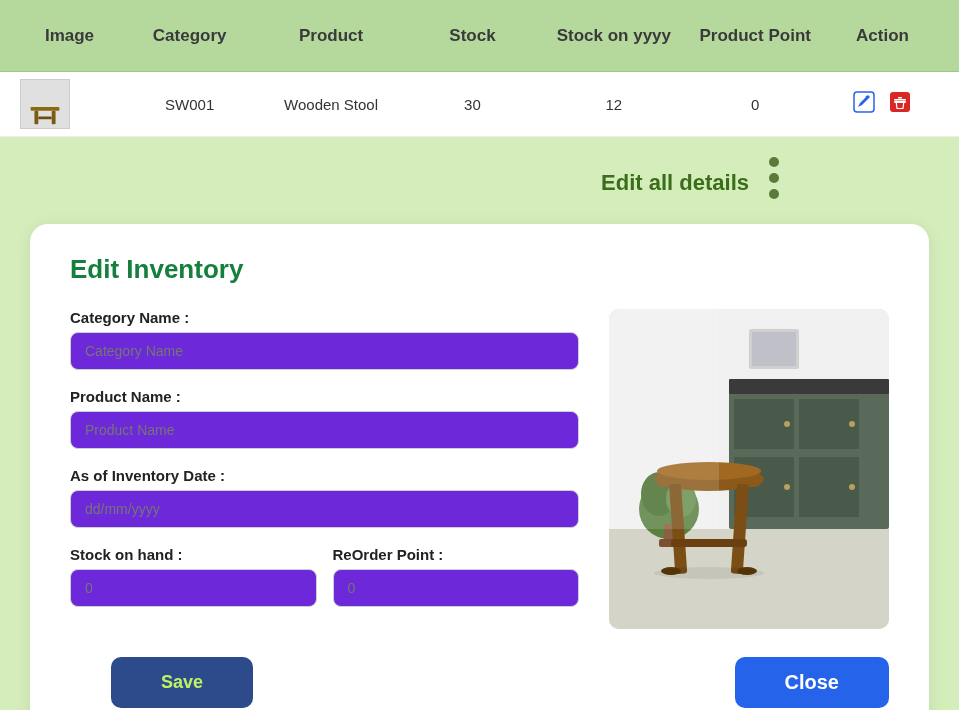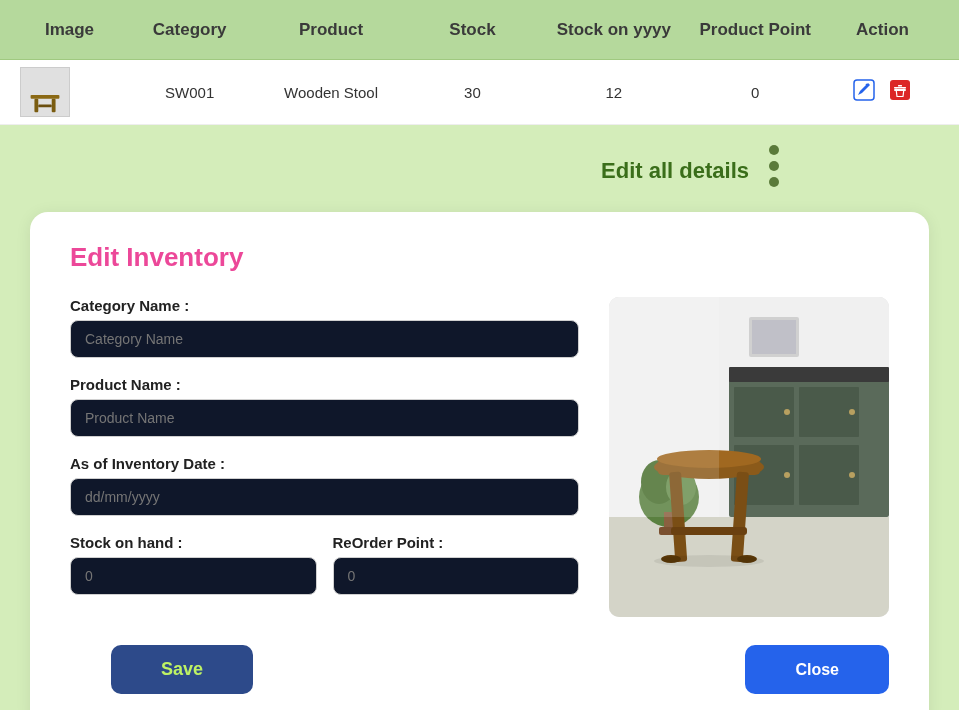--- a/index.html
+++ b/index.html
@@ -11,21 +11,21 @@
       display: flex;
       flex-direction: column;
     }
 
     
     .table-header {
       background: #b5d99c;
       display: flex;
       align-items: center;
       padding: 0 20px;
-      height: 60px;
+      height: 72px;
       border-bottom: 1px solid #a0c980;
     }
     .table-header .col {
       font-size: 17px;
       font-weight: 600;
       color: #3a3a3a;
       text-align: center;
       flex: 1;
     }
     .table-header .col-image { flex: 0.7; }
@@ -119,21 +119,21 @@
     }
     .card {
       background: #fff;
       border-radius: 18px;
       padding: 30px 40px 36px 40px;
       box-shadow: 0 2px 16px rgba(0,0,0,0.08);
     }
     .card-title {
       font-size: 26px;
       font-weight: 800;
-      color: #ec4899;
+      color: #15803d;
       margin-bottom: 24px;
     }
 
     .form-and-image {
       display: flex;
       gap: 30px;
     }
     .form-section {
       flex: 1;
     }
@@ -153,21 +153,21 @@
       display: block;
     }
     .form-input {
       width: 100%;
       border: 1.5px solid #d0d0d0;
       border-radius: 8px;
       padding: 10px 14px;
       font-size: 14px;
       color: #aaa;
       outline: none;
-      background: #0f172a;
+      background: #6d28d9;
     }
 
     .two-col {
       display: flex;
       gap: 16px;
     }
     .two-col .form-group {
       flex: 1;
     }
 
@@ -198,21 +198,21 @@
       font-weight: 700;
       cursor: pointer;
       margin-left: 41px;
     }
     .btn-close {
       background: #2563eb;
       color: #fff;
       border: none;
       border-radius: 10px;
       padding: 14px 50px;
-      font-size: 16px;
+      font-size: 20px;
       font-weight: 700;
       cursor: pointer;
     }
   </style>
 </head>
 <body>
 
 <div class="table-header">
   <div class="col col-image">Image</div>
   <div class="col">Category</div>

